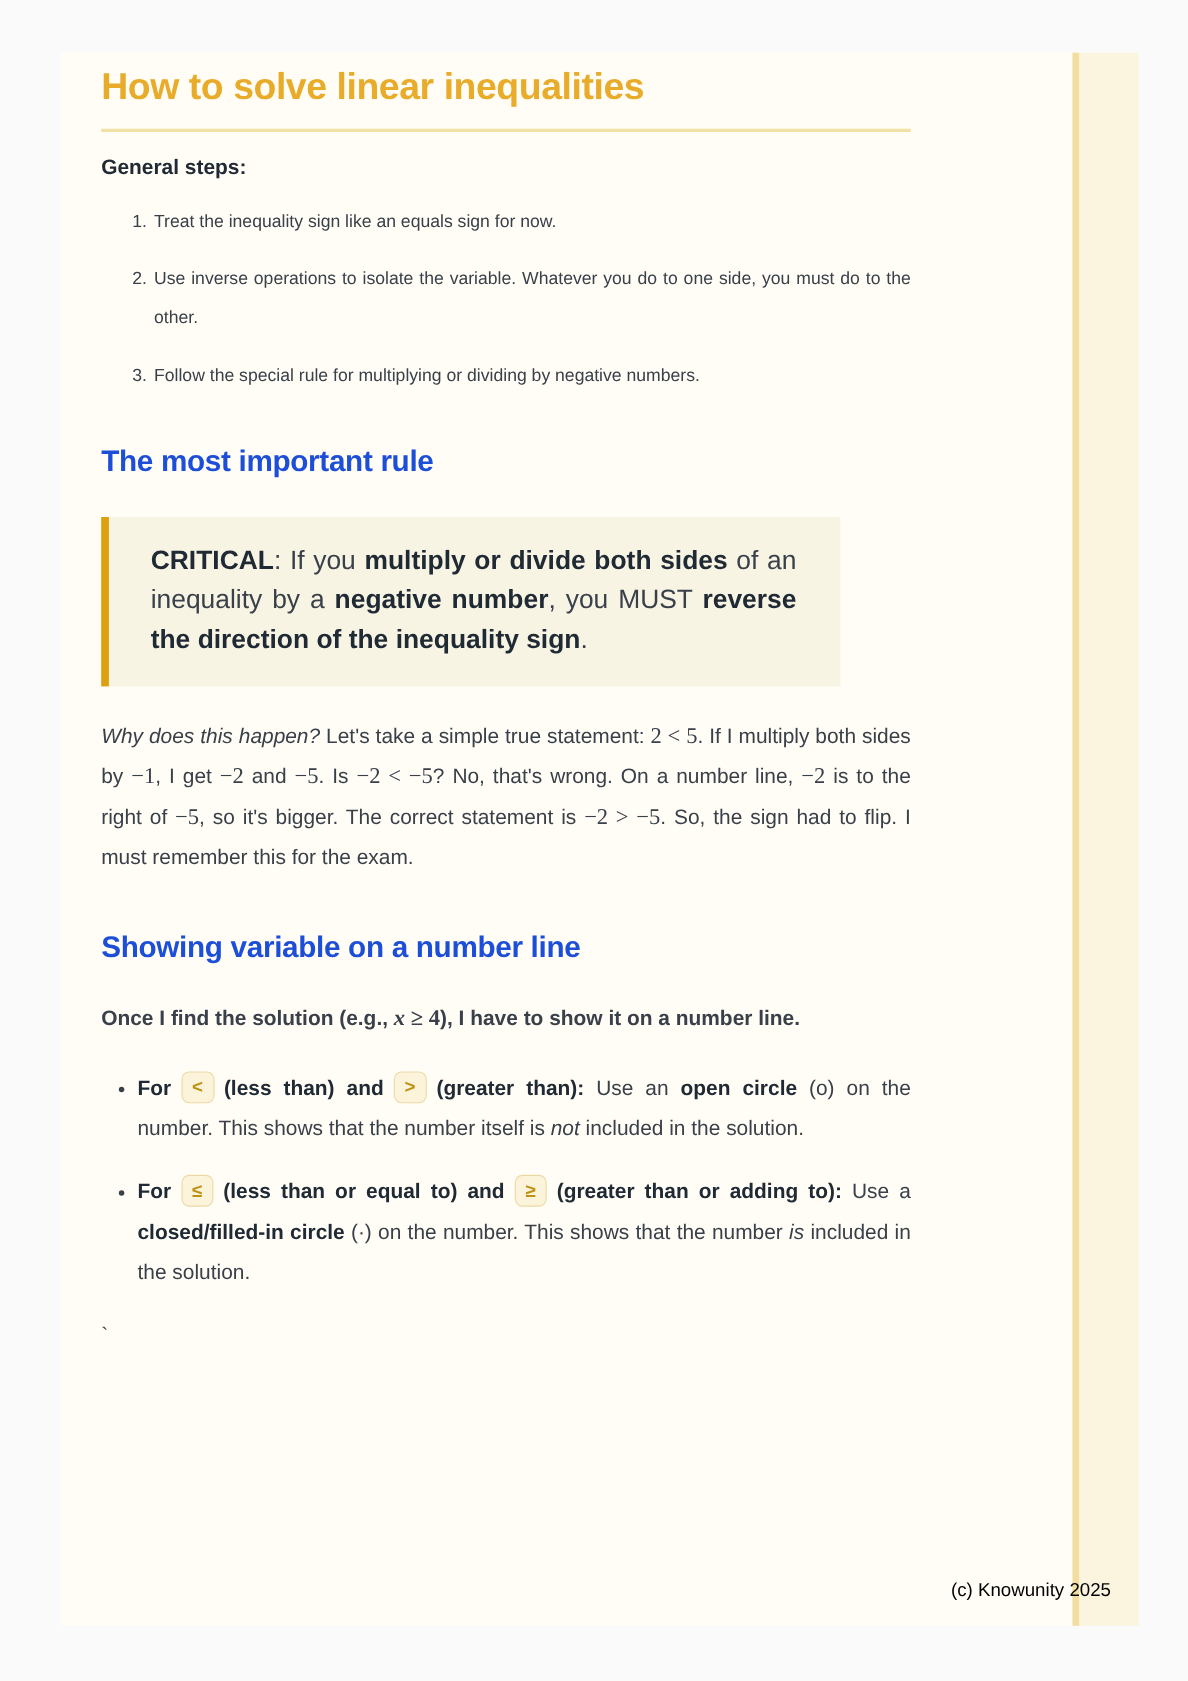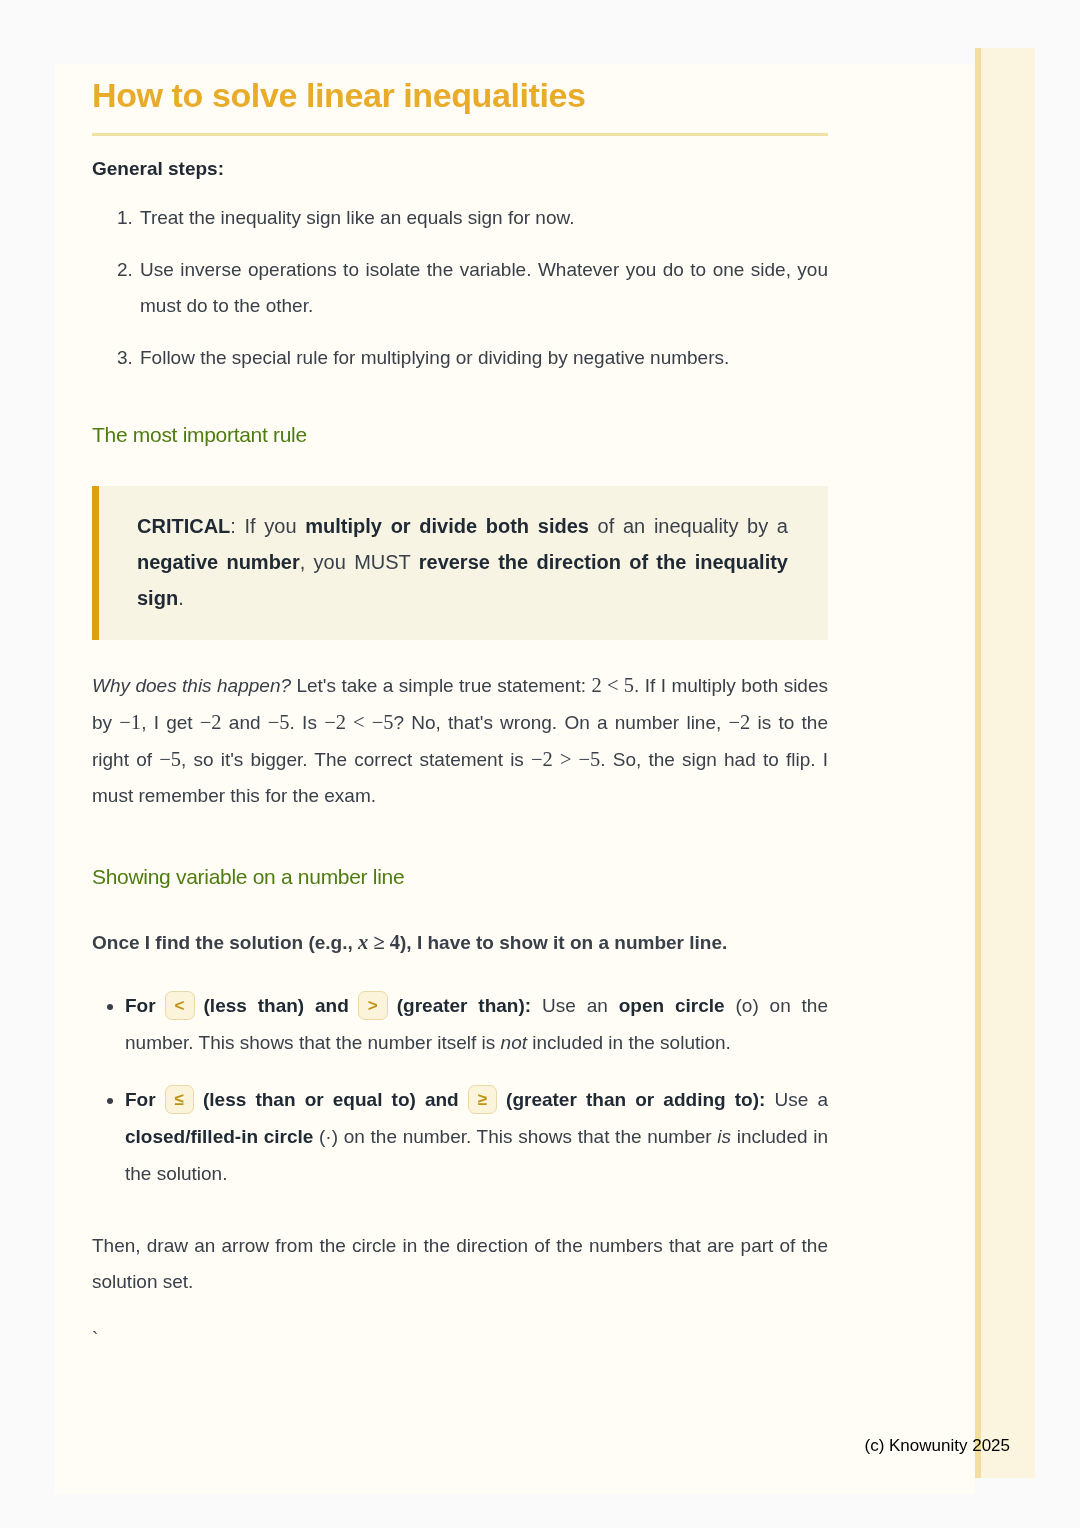--- a/index.html
+++ b/index.html
@@ -7,21 +7,21 @@
   body {
     position: relative;
     background: #fafafb;
     font-family: "Liberation Sans", sans-serif;
     color: #394049;
     overflow: hidden;
   }
 
   .page-card {
     position: absolute;
-    left: 55px; top: 64px;
+    left: 55px; top: 48px;
     width: 920px; height: 1430px;
     background: #fffdf6;
   }
 
   .side-strip {
     position: absolute;
     left: 975px; top: 48px;
     width: 60px; height: 1430px;
     background: #fbf4de;
     border-left: 6px solid #f2dfa0;
@@ -66,42 +66,42 @@
   .mt-tick    { margin-top: 28px; }
 
   .bold-label {
     font-size: 19px;
     font-weight: 700;
     color: #20293 4;
     color: #202934;
   }
 
   h2.section-heading {
-    font-size: 21px;
+    font-size: 27px;
     line-height: 34px;
-    font-weight: 400;
+    font-weight: 700;
     letter-spacing: -0.3px;
-    color: #4d7c0f;
+    color: #1d4ed8;
   }
 
   ol.steps-list {
     width: 736px;
     padding-left: 46px;
-    font-size: 19px;
+    font-size: 16px;
     line-height: 36px;
   }
   ol.steps-list li { margin-bottom: 16px; text-align: justify; padding-left: 2px; }
   ol.steps-list li:last-child { margin-bottom: 0; }
 
   .callout {
-    width: 736px;
+    width: 672px;
     background: #f8f4e4;
     border-left: 7px solid #dda00f;
     padding: 22px 40px 24px 38px;
-    font-size: 20px;
+    font-size: 24px;
     line-height: 36px;
     text-align: justify;
   }
 
   ul.circle-list {
     width: 736px;
     padding-left: 33px;
     font-size: 19px;
     line-height: 37px;
     list-style: disc;
@@ -171,21 +171,20 @@
 
     <h2 class="section-heading mt-h2b">Showing variable on a number line</h2>
 
     <p class="body-text mt-once"><span>Once I find the solution (e.g., </span><span class="math mi">x</span><span class="math"> ≥ 4</span><span>), I have to show it on a number line.</span></p>
 
     <ul class="circle-list mt-ul">
       <li><span class="b">For</span><span class="chip">&lt;</span><span class="b">(less than) and</span><span class="chip">&gt;</span><span class="b">(greater than):</span><span> Use an </span><span class="b">open circle</span><span> (o) on the number. This shows that the number itself is </span><span class="i">not</span><span> included in the solution.</span></li>
       <li><span class="b">For</span><span class="chip">≤</span><span class="b">(less than or equal to) and</span><span class="chip">≥</span><span class="b">(greater than or adding to):</span><span> Use a </span><span class="b">closed/filled-in circle</span><span> (·) on the number. This shows that the number </span><span class="i">is</span><span> included in the solution.</span></li>
     </ul>
 
-    <p class="body-text mt-then">Then, draw an arrow from the circle in the direction of the numbers that are part of the solution set.</p>
 
     <p class="stray-tick mt-tick">`</p>
 
   </div>
 </div>
 
 <div class="side-strip"></div>
 
 <div class="footer-credit">(c) Knowunity 2025</div>
 

